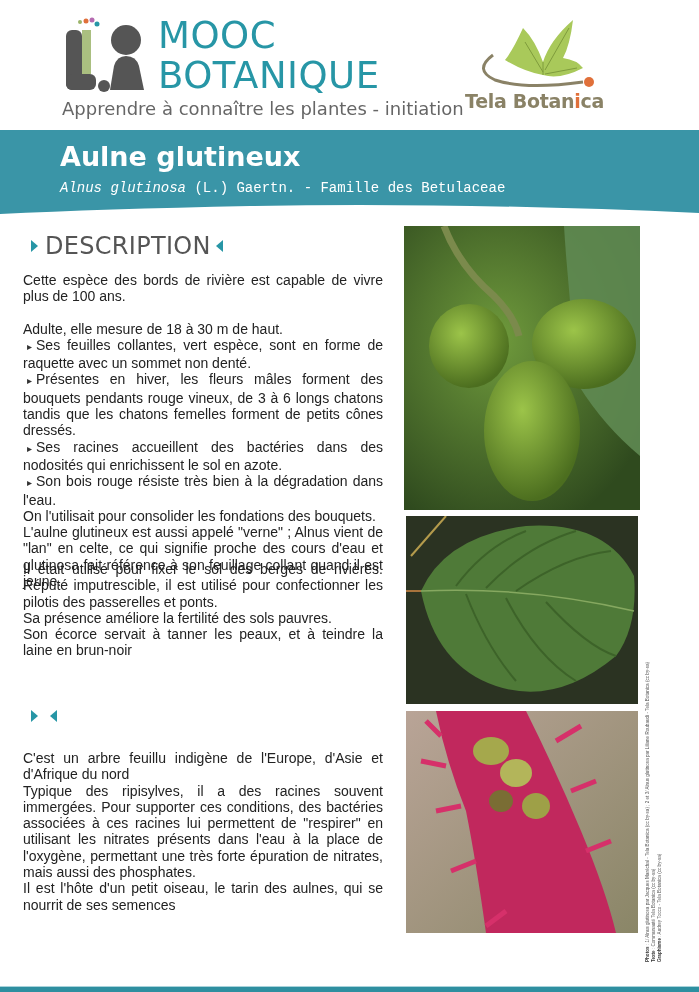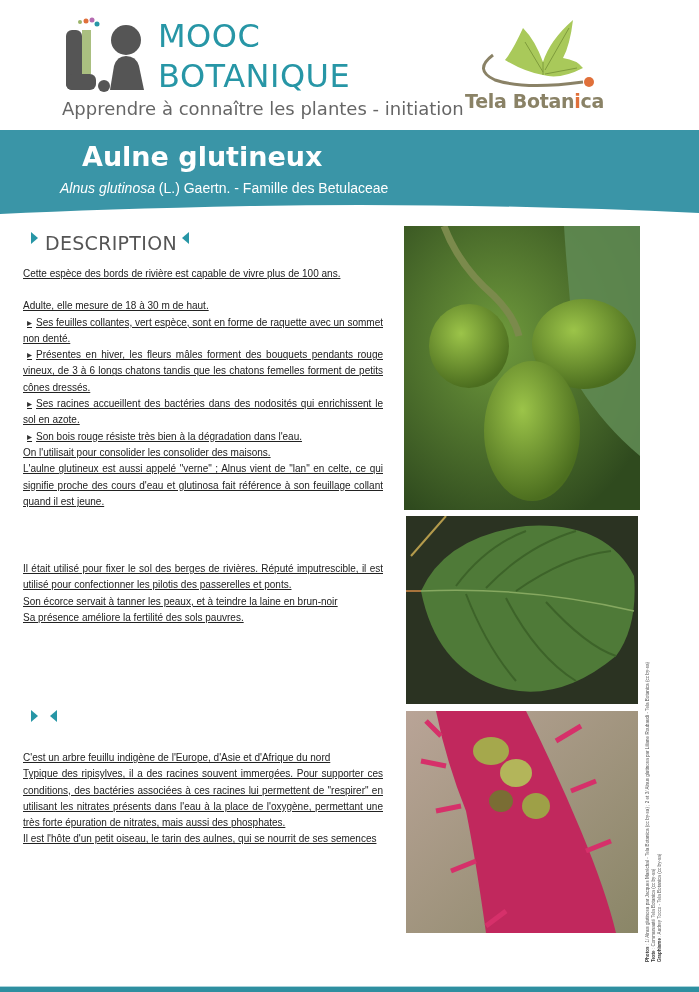--- a/index.html
+++ b/index.html
@@ -2,40 +2,40 @@
 <html><head>
 <meta charset="utf-8">
 <style>
   * { box-sizing: border-box; margin: 0; padding: 0; }
   html, body { width: 699px; height: 992px; background: #ffffff; overflow: hidden; }
   body { position: relative; font-family: "DejaVu Sans", "Liberation Sans", sans-serif; color: #222; }
 
   
   .mooc-logo { position: absolute; left: 60px; top: 10px; width: 340px; height: 110px; }
   .mooc-icon { position: absolute; left: 2px; top: 6px; width: 92px; height: 80px; }
-  .mooc-title { position: absolute; left: 98px; top: 6px; font-family: "DejaVu Sans", sans-serif; font-size: 32px; line-height: 40px; color: #2796a6; letter-spacing: 0.5px; }
+  .mooc-title { position: absolute; left: 98px; top: 6px; font-family: "DejaVu Sans", sans-serif; font-size: 37px; line-height: 40px; color: #2796a6; letter-spacing: 0.5px; }
   .mooc-tagline { position: absolute; left: 2px; top: 88px; font-family: "DejaVu Sans", sans-serif; font-size: 18px; color: #666; white-space: nowrap; }
 
   .tela-logo { position: absolute; left: 465px; top: 10px; width: 150px; height: 110px; }
   .tela-name { position: absolute; left: 0; top: 80px; font-family: "DejaVu Sans", sans-serif; font-size: 19px; color: #8a8266; font-weight: bold; white-space: nowrap; letter-spacing: -0.3px; }
   .tela-name .accent { color: #e0703a; }
 
   
   .banner { position: absolute; left: 0; top: 130px; width: 699px; height: 85px; }
   .banner svg { position: absolute; left: 0; top: 0; }
-  .banner-title { position: absolute; left: 60px; top: 141px; font-family: "DejaVu Sans", sans-serif; font-weight: bold; font-size: 27px; color: #ffffff; margin-left: 22px; }
-  .banner-sub { position: absolute; left: 60px; top: 180px; font-family: Liberation Sans, sans-serif; font-size: 14px; color: #ffffff; white-space: nowrap; }
+  .banner-title { position: absolute; left: 60px; top: 141px; font-family: "DejaVu Sans", sans-serif; font-weight: bold; font-size: 27px; color: #ffffff; }
+  .banner-sub { position: absolute; left: 60px; top: 180px; font-family: Liberation Mono, monospace; font-size: 14px; color: #ffffff; white-space: nowrap; }
   .banner-sub i { font-style: italic; }
 
   
   .col { position: absolute; left: 23px; width: 360px; }
-  .sec-head { display: flex; font-family: "DejaVu Sans", sans-serif; font-size: 19px; color: #555; letter-spacing: 0.3px; }
+  .sec-head { display: flex; align-items: center; font-family: "DejaVu Sans", sans-serif; font-size: 24px; color: #555; letter-spacing: 0.3px; }
   .tri-r { width: 0; height: 0; border-top: 6px solid transparent; border-bottom: 6px solid transparent; border-left: 7px solid #2796a6; margin: 0 7px 0 8px; }
   .tri-l { width: 0; height: 0; border-top: 6px solid transparent; border-bottom: 6px solid transparent; border-right: 7px solid #2796a6; margin-left: 5px; }
-  .body-text { font-family: "Liberation Sans", sans-serif; font-size: 10px; line-height: 16.3px; color: #222; text-align: justify; text-decoration: underline; }
+  .body-text { font-family: "Liberation Sans", sans-serif; font-size: 14px; line-height: 16.3px; color: #222; text-align: justify; }
   .body-text p { margin: 0; }
   .blt::before { content: "\25B8"; font-size: 10px; margin: 0 4px 0 4px; color: #333; }
   .gap { height: 16px; }
 
   
   .photo { position: absolute; overflow: hidden; }
   .photo svg { display: block; }
 
   
   .credits { position: absolute; left: 645px; top: 962px; width: 400px; transform: rotate(-90deg); transform-origin: 0 0; font-family: "Liberation Sans", sans-serif; font-size: 4.6px; line-height: 5.8px; color: #555; white-space: nowrap; }
@@ -92,30 +92,30 @@
     <span class="tri-l"></span>
   </div>
   <div class="body-text" style="margin-top:12px;">
     <p>Cette espèce des bords de rivière est capable de vivre plus de 100 ans.</p>
     <div class="gap"></div>
     <p>Adulte, elle mesure de 18 à 30 m de haut.</p>
     <p class="blt">Ses feuilles collantes, vert espèce, sont en forme de raquette avec un sommet non denté.</p>
     <p class="blt">Présentes en hiver, les fleurs mâles forment des bouquets pendants rouge vineux, de 3 à 6 longs chatons tandis que les chatons femelles forment de petits cônes dressés.</p>
     <p class="blt">Ses racines accueillent des bactéries dans des nodosités qui enrichissent le sol en azote.</p>
     <p class="blt">Son bois rouge résiste très bien à la dégradation dans l'eau.</p>
-    <p>On l'utilisait pour consolider les consolider des maisons.</p>
+    <p>On l'utilisait pour consolider les fondations des bouquets.</p>
     <p>L'aulne glutineux est aussi appelé "verne" ; Alnus vient de "lan" en celte, ce qui signifie proche des cours d'eau et glutinosa fait référence à son feuillage collant quand il est jeune.</p>
   </div>
 </div>
 
 <div class="col" style="top:545px;">
   <div class="body-text" style="margin-top:16px;">
     <p>Il était utilisé pour fixer le sol des berges de rivières. Réputé imputrescible, il est utilisé pour confectionner les pilotis des passerelles et ponts.</p>
+    <p>Sa présence améliore la fertilité des sols pauvres.</p>
     <p>Son écorce servait à tanner les peaux, et à teindre la laine en brun-noir</p>
-    <p>Sa présence améliore la fertilité des sols pauvres.</p>
   </div>
 </div>
 
 <div class="col" style="top:710px;">
   <div class="sec-head">
     <span class="tri-r"></span>
     <span class="tri-l"></span>
   </div>
   <div class="body-text" style="margin-top:28px;">
     <p>C'est un arbre feuillu indigène de l'Europe, d'Asie et d'Afrique du nord</p>

